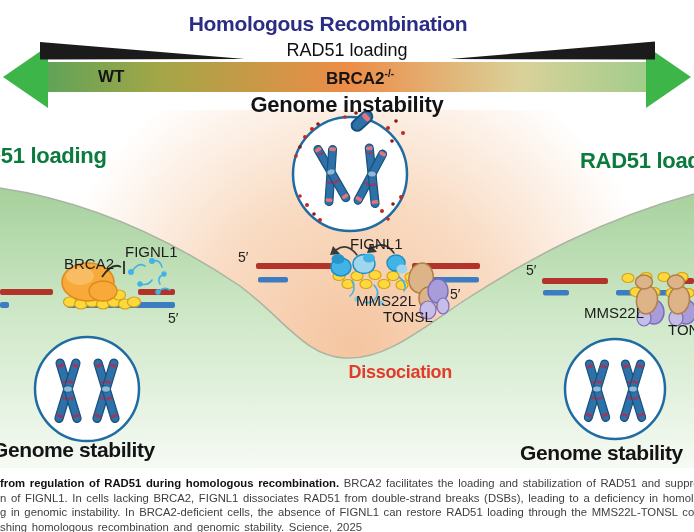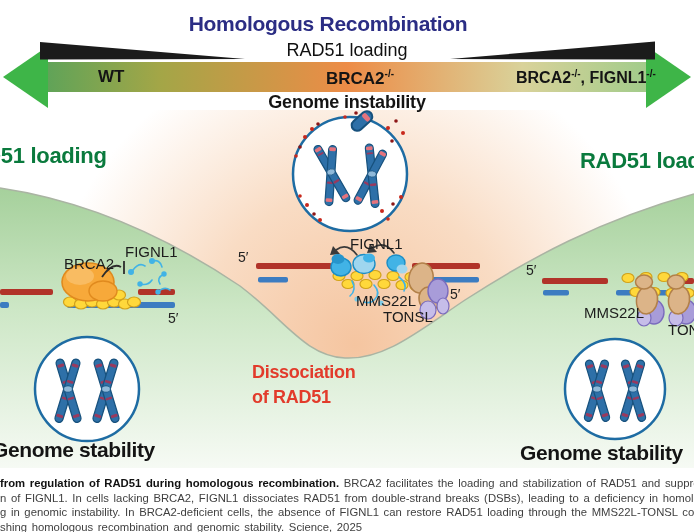--- a/index.html
+++ b/index.html
@@ -4,26 +4,26 @@
 <style>
   html,body{margin:0;padding:0;background:#888;}
   #stage{position:relative;width:694px;height:532px;overflow:hidden;background:#fff;
          font-family:"Liberation Sans",sans-serif;margin:0 auto;}
   #gfx{position:absolute;left:0;top:0;}
   .lbl{position:absolute;white-space:nowrap;line-height:1.1;}
   .title{font-size:21px;font-weight:bold;color:#2b2d84;letter-spacing:-0.3px;width:656px;text-align:center;}
   .subtitle{font-size:18px;color:#101010;width:694px;text-align:center;}
   .barlbl{font-size:17px;font-weight:bold;color:#141414;}
   .barlbl sup{font-size:10px;}
-  .bigblack{font-size:18px;font-weight:bold;color:#141414;letter-spacing:-0.2px;width:694px;text-align:center;}
+  .bigblack{font-size:22px;font-weight:bold;color:#141414;letter-spacing:-0.2px;width:694px;text-align:center;}
   .greentxt{font-size:22px;font-weight:bold;color:#0a7a3d;letter-spacing:-0.3px;}
   .stab{font-size:21px;font-weight:bold;color:#141414;letter-spacing:-0.4px;}
   .prot{font-size:15px;color:#1c1c1c;}
   .fp{font-size:14px;color:#222;}
-  .redtxt{font-size:18px;font-weight:bold;color:#e23b2b;letter-spacing:-0.3px;text-align:left;width:200px;line-height:25px;white-space:normal;}
+  .redtxt{font-size:18px;font-weight:bold;color:#e23b2b;letter-spacing:-0.3px;text-align:right;width:200px;line-height:25px;white-space:normal;}
   #caption{position:absolute;left:0;top:476px;width:760px;font-size:11.3px;color:#3f3f3f;word-spacing:1.5px;}
   #caption .cl{white-space:nowrap;height:14.5px;line-height:14.5px;overflow:hidden;}
   #caption b{color:#111;}
   .arm{fill:#2e70a8;stroke:#17517d;stroke-width:2px;}
   .bandH{fill:#983a5f;}
   .bandP{fill:#e5737d;}
   .centro{fill:#8fb9d9;stroke:#17517d;stroke-width:1px;}
   .dnaR{fill:#b13329;}
   .dnaB{fill:#3c7cc1;}
   .rad{fill:#ffd83b;stroke:#d2a21b;stroke-width:1.2px;}
@@ -273,38 +273,37 @@
       <use href="#chromoH" transform="translate(633,389) scale(0.60)"></use>
     </g>
   </g>
 </svg>
 
 <div class="lbl title" style="left:0;top:12px;">Homologous Recombination</div>
 <div class="lbl subtitle" style="left:0;top:41px;">RAD51 loading</div>
 
 <div class="lbl barlbl" style="left:98px;top:68px;text-align:center;">WT</div>
 <div class="lbl barlbl" style="left:315px;top:68px;margin-left:11px;"><span>BRCA2</span><sup>-/-</sup></div>
-<div class="lbl barlbl" style="left:516px;top:68px;font-size:16px;"><span>BRCA2</span><sup>-/-</sup><span>, FIGNL1</span><sup>-/-</sup></div>
 
 <div class="lbl bigblack" style="left:0;top:93px;">Genome instability</div>
 
 <div class="lbl greentxt" style="left:-46px;top:144px;">RAD51 loading</div>
 <div class="lbl greentxt" style="left:580px;top:149px;">RAD51 loading</div>
 
 <div class="lbl prot" style="left:64px;top:256px;">BRCA2</div>
 <div class="lbl prot" style="left:125px;top:244px;">FIGNL1</div>
 <div class="lbl fp" style="left:168px;top:311px;">5′</div>
 <div class="lbl stab" style="left:-8px;top:438px;">Genome stability</div>
 
 <div class="lbl prot" style="left:350px;top:236px;">FIGNL1</div>
 <div class="lbl fp" style="left:238px;top:250px;">5′</div>
 <div class="lbl fp" style="left:450px;top:287px;">5′</div>
 <div class="lbl prot" style="left:356px;top:293px;">MMS22L</div>
 <div class="lbl prot" style="left:383px;top:309px;">TONSL</div>
-<div class="lbl redtxt" style="left:252px;top:360px;"><span>Dissociation</span><br><span>of RAD51</span></div>
+<div class="lbl redtxt" style="left:252px;top:360px;"><span>Dissociation</span><br></div>
 
 <div class="lbl fp" style="left:526px;top:263px;">5′</div>
 <div class="lbl prot" style="left:584px;top:305px;">MMS22L</div>
 <div class="lbl prot" style="left:668px;top:322px;">TONSL</div>
 <div class="lbl stab" style="left:520px;top:441px;">Genome stability</div>
 
 <div id="caption">
   <div class="cl"><b>from regulation of RAD51 during homologous recombination.</b><span> BRCA2 facilitates the loading and stabilization of RAD51 and suppresses the anti-recom</span></div>
   <div class="cl">n of FIGNL1. In cells lacking BRCA2, FIGNL1 dissociates RAD51 from double-strand breaks (DSBs), leading to a deficiency in homologous recombina</div>
   <div class="cl">g in genomic instability. In BRCA2-deficient cells, the absence of FIGNL1 can restore RAD51 loading through the MMS22L-TONSL complex, the</div>

